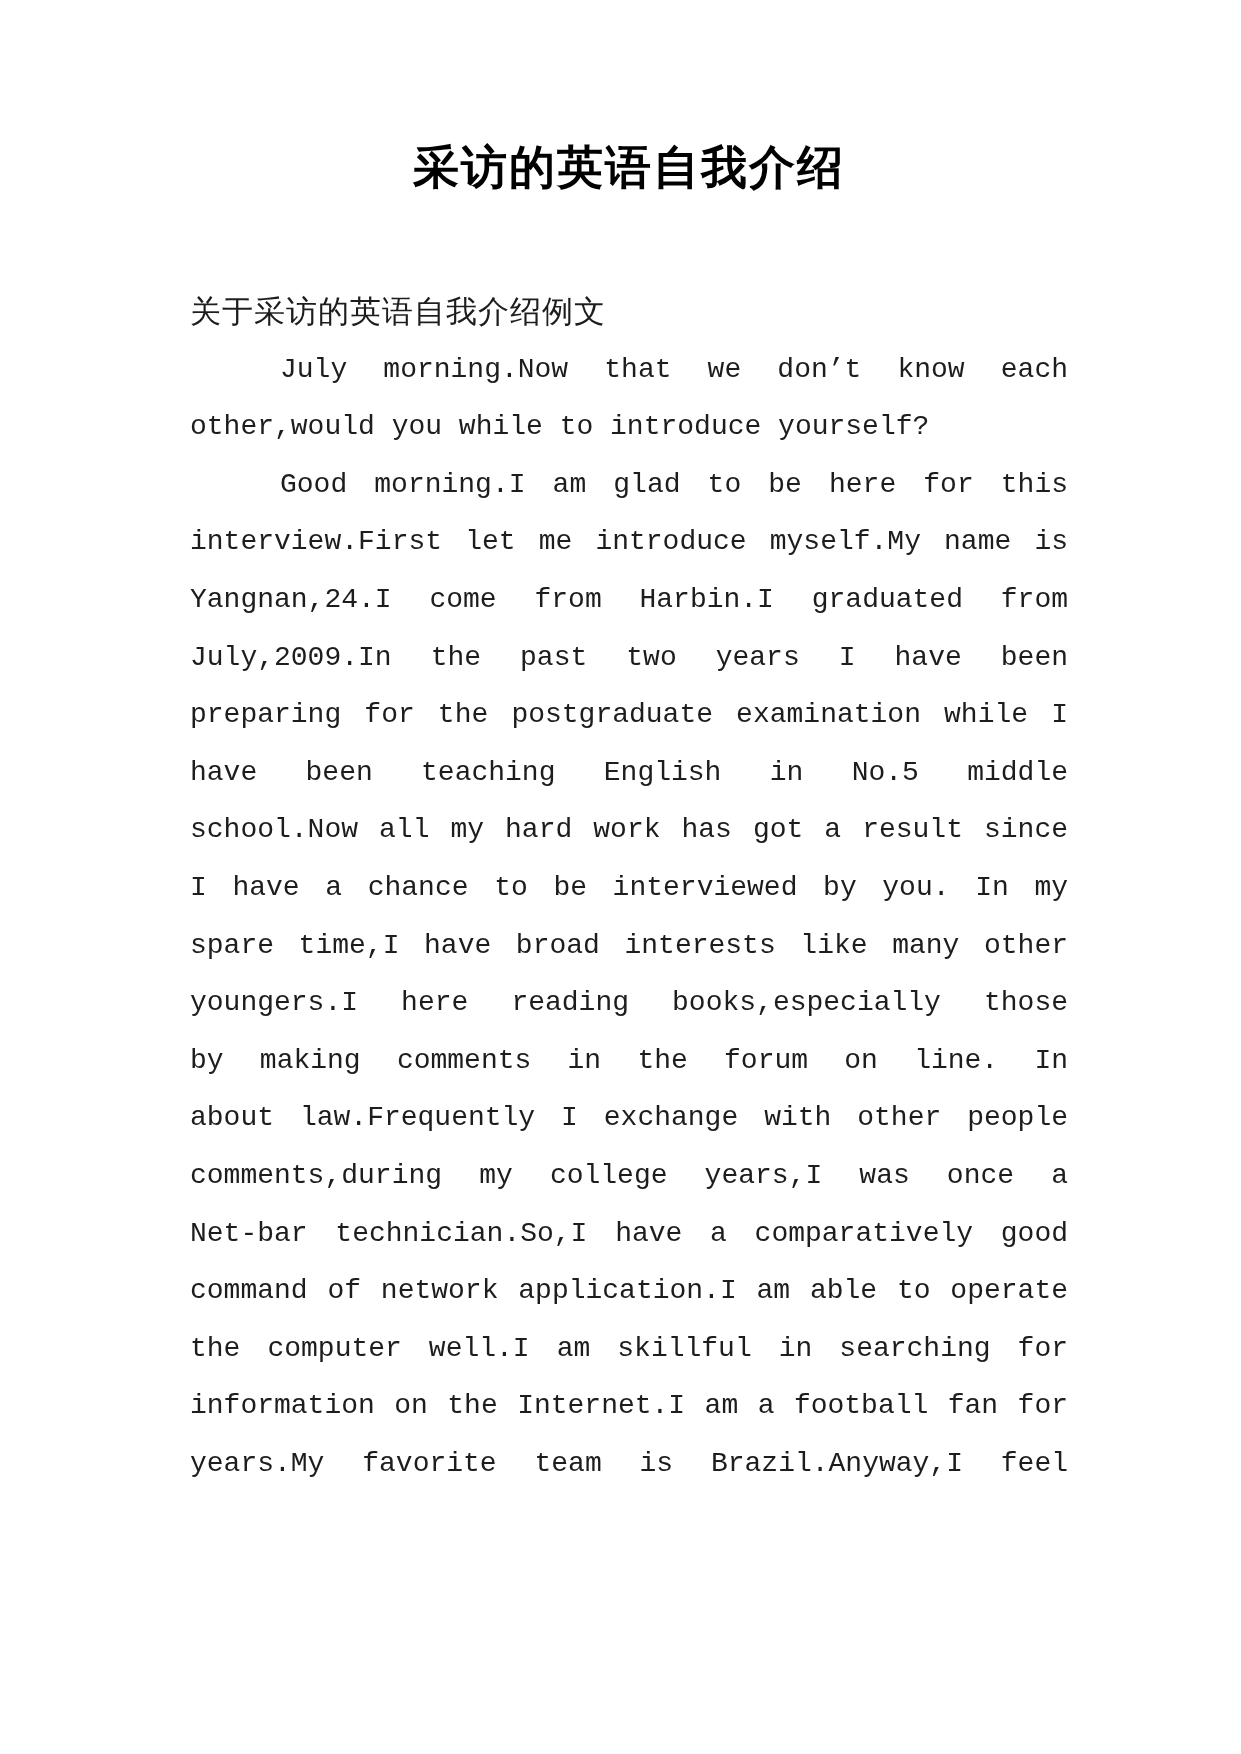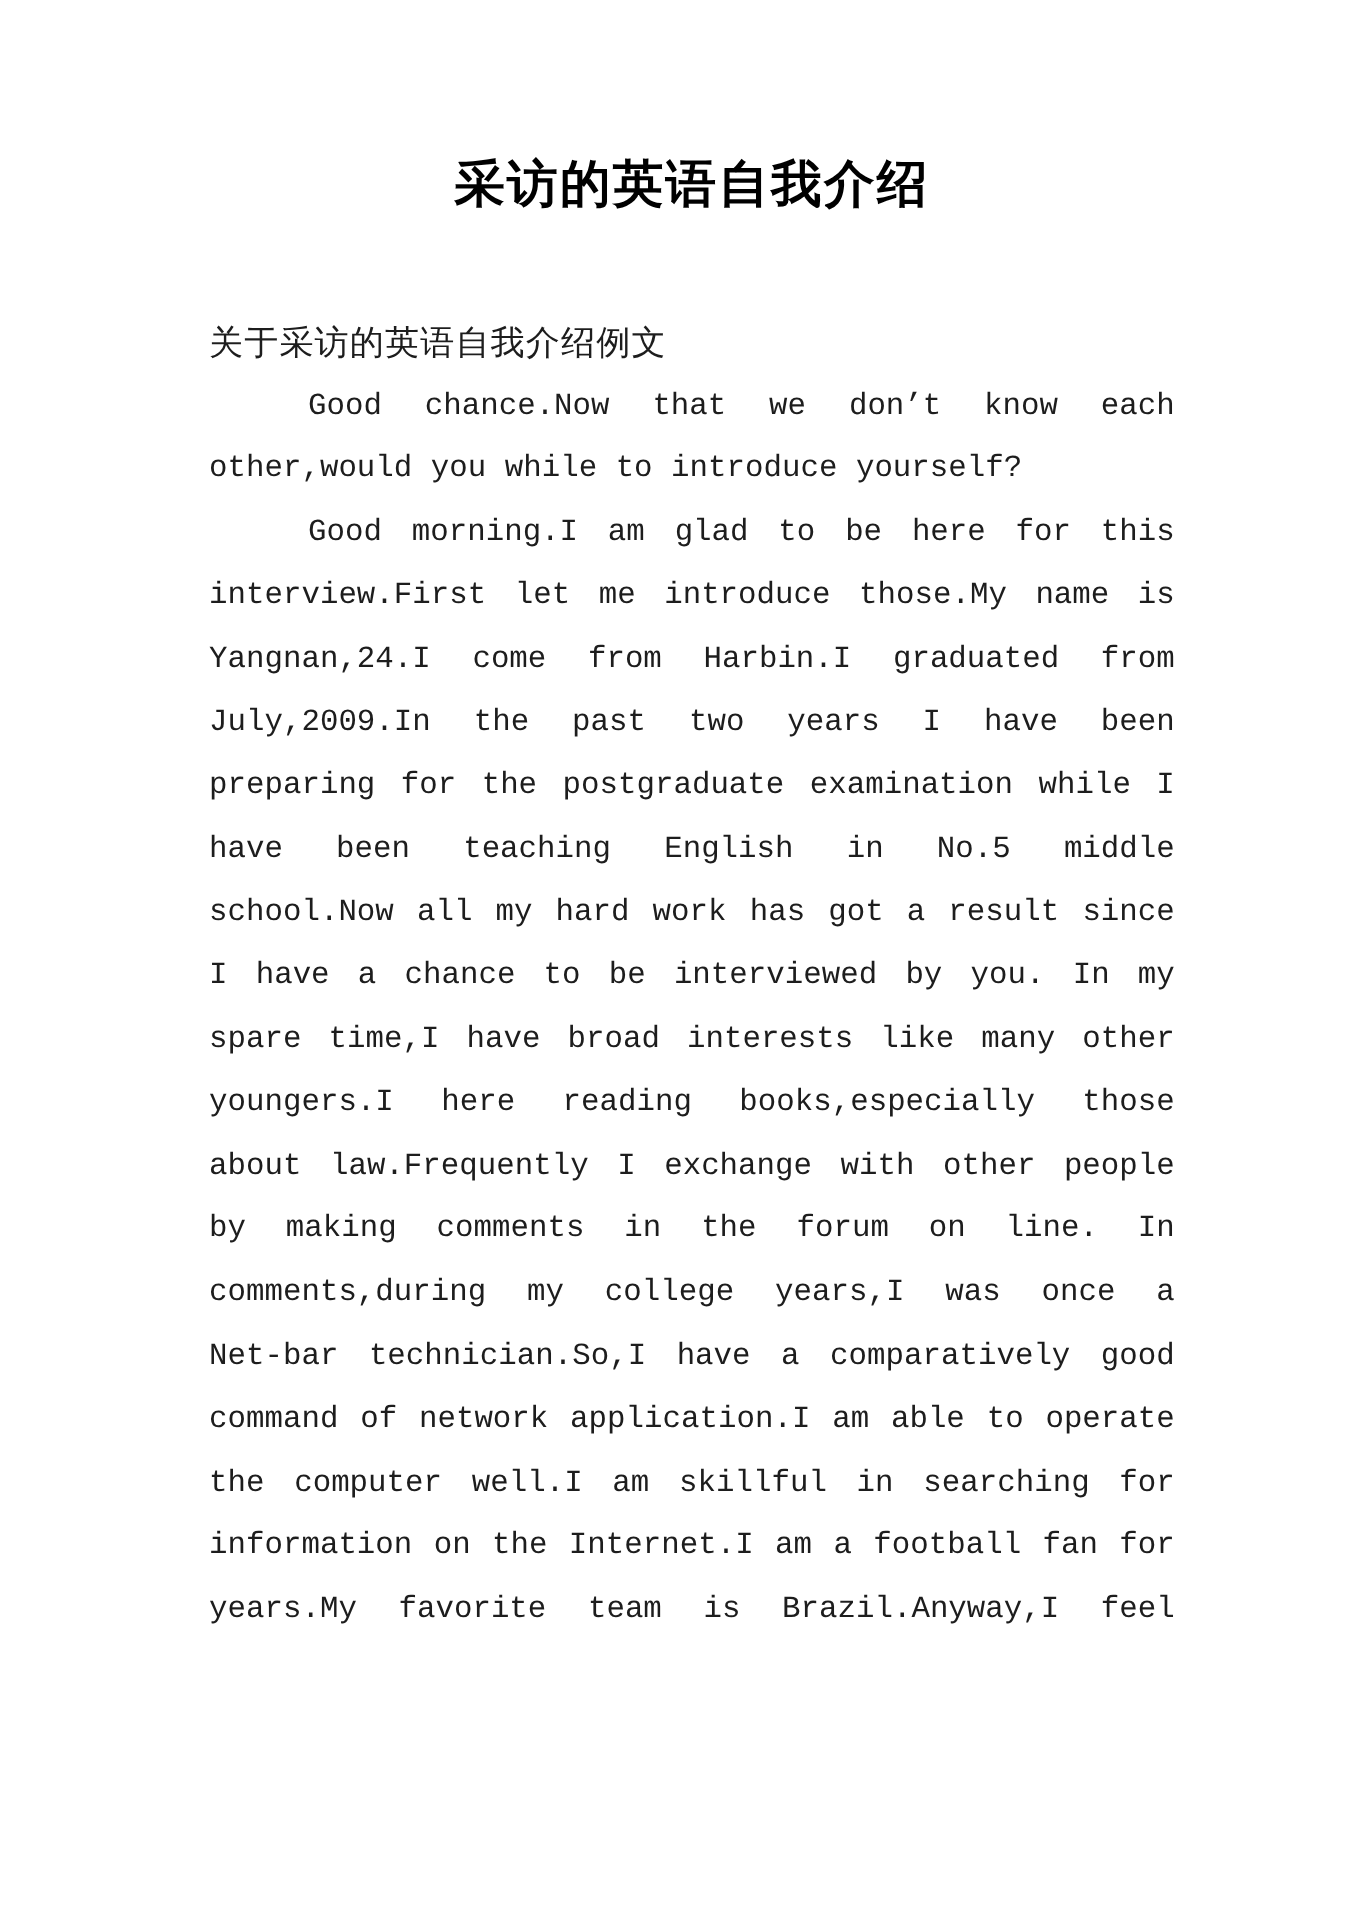--- a/index.html
+++ b/index.html
@@ -61,36 +61,36 @@
 </head>
 <body>
 
 <div class="page">
   <h1 class="doc-title">采访的英语自我介绍</h1>
   <div class="doc-body">
       <div class="para">
         <div class="line zh last">关于采访的英语自我介绍例文</div>
       </div>
       <div class="para">
-        <div class="line indent">Good chance.Now that we don’t know each</div>
+        <div class="line indent">July morning.Now that we don’t know each</div>
         <div class="line last">other,would you while to introduce yourself?</div>
       </div>
       <div class="para">
         <div class="line indent">Good morning.I am glad to be here for this</div>
-        <div class="line">interview.First let me introduce those.My name is</div>
+        <div class="line">interview.First let me introduce myself.My name is</div>
         <div class="line">Yangnan,24.I come from Harbin.I graduated from</div>
         <div class="line">July,2009.In the past two years I have been</div>
         <div class="line">preparing for the postgraduate examination while I</div>
         <div class="line">have been teaching English in No.5 middle</div>
         <div class="line">school.Now all my hard work has got a result since</div>
         <div class="line">I have a chance to be interviewed by you. In my</div>
         <div class="line">spare time,I have broad interests like many other</div>
         <div class="line">youngers.I here reading books,especially those</div>
+        <div class="line">by making comments in the forum on line. In</div>
         <div class="line">about law.Frequently I exchange with other people</div>
-        <div class="line">by making comments in the forum on line. In</div>
         <div class="line">comments,during my college years,I was once a</div>
         <div class="line">Net-bar technician.So,I have a comparatively good</div>
         <div class="line">command of network application.I am able to operate</div>
         <div class="line">the computer well.I am skillful in searching for</div>
         <div class="line">information on the Internet.I am a football fan for</div>
         <div class="line">years.My favorite team is Brazil.Anyway,I feel</div>
       </div>
     </div>
 </div>
 

